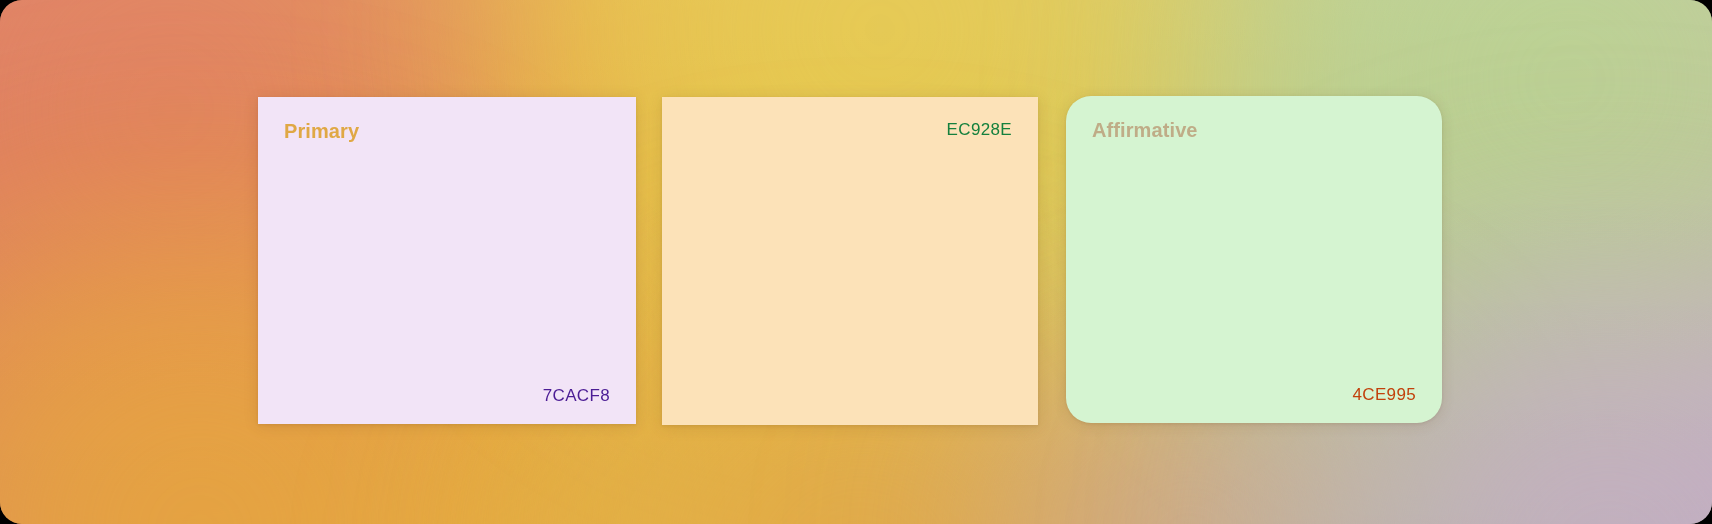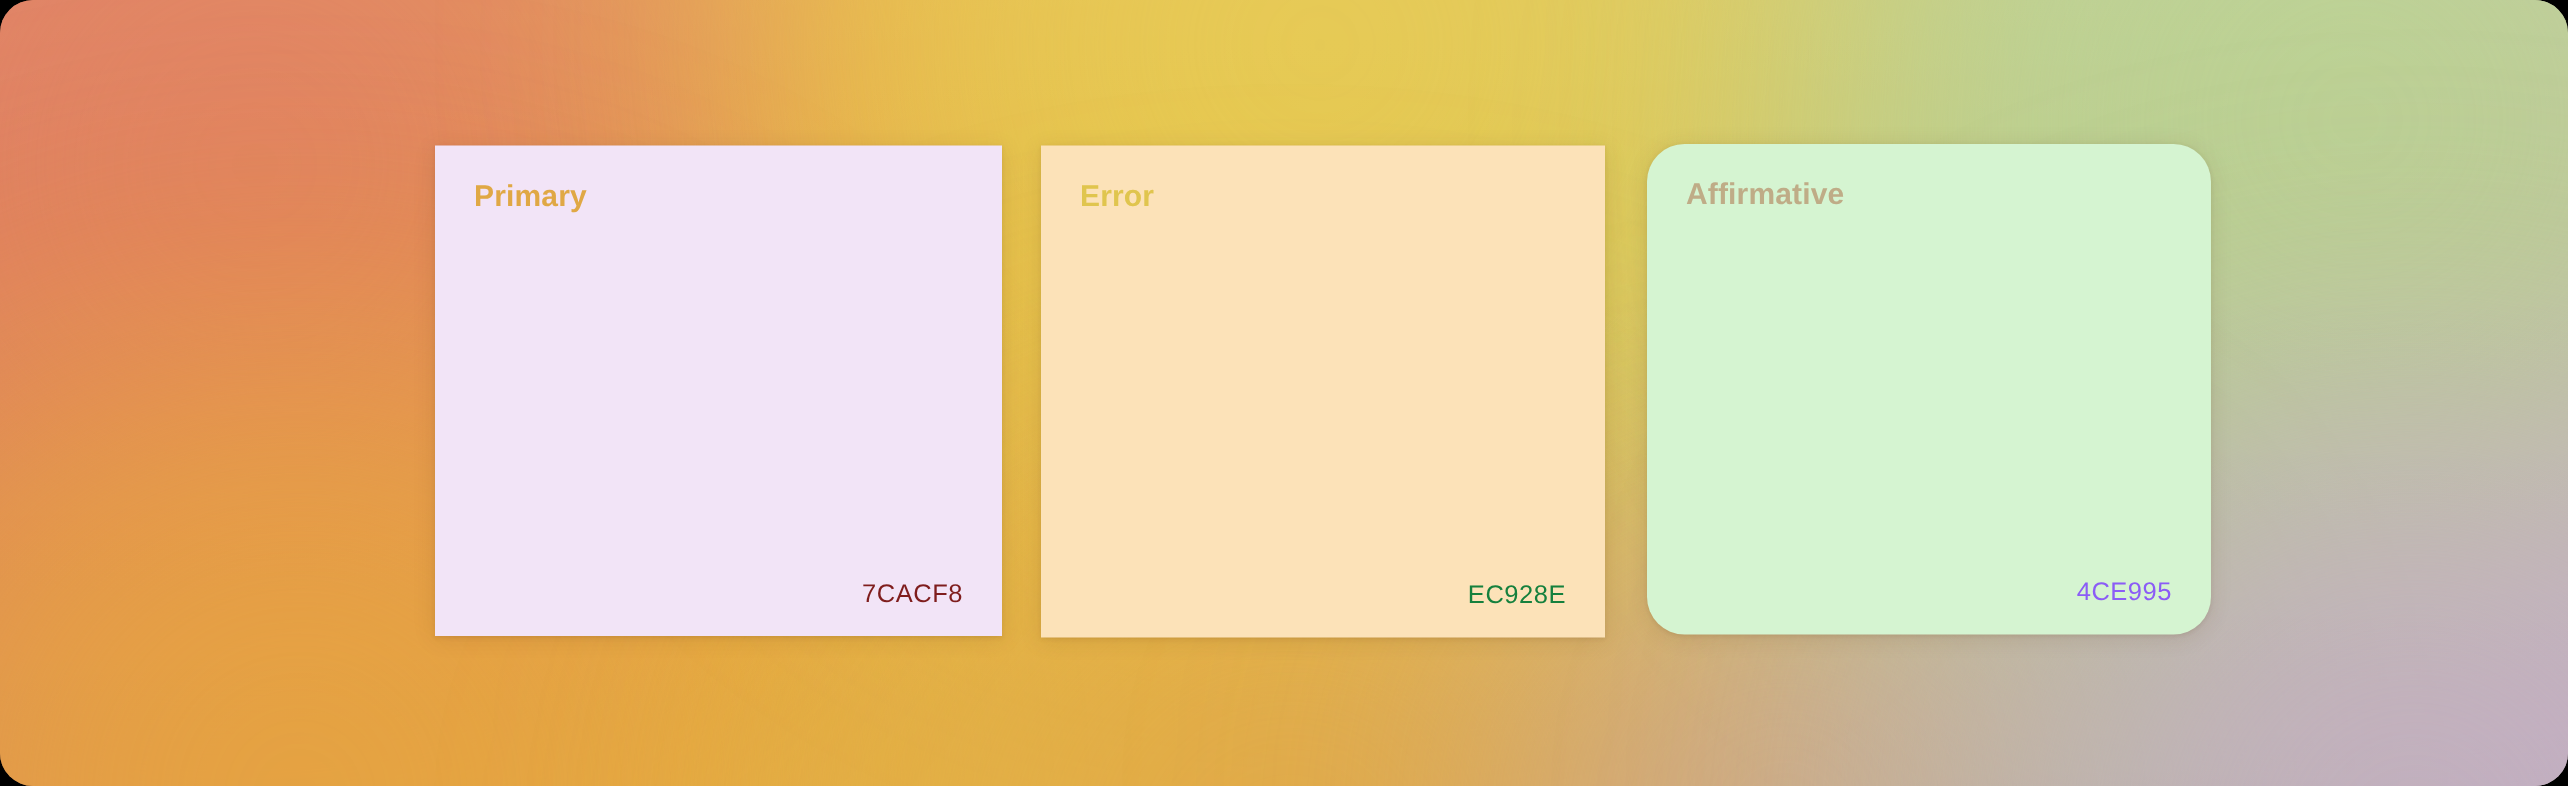--- a/index.html
+++ b/index.html
@@ -95,21 +95,20 @@
     width:100%; height:100%;
   }
 
   .swatch-card {
     position:absolute;
     display:flex;
     flex-direction:column;
     justify-content:space-between;
     padding:24px 26px 20px 26px;
     box-shadow:0 2px 14px rgba(90,55,20,0.13), 0 1px 3px rgba(80,50,20,0.10);
-    margin-left:32px;
   }
 
   .swatch-card.card-0 { left:258px; top:97px; width:378px; height:327px; background:#F2E4F7; }
   .swatch-card.card-1 { left:662px; top:97px; width:376px; height:328px; background:#FCE2B8; }
   .swatch-card.card-2 { left:1066px; top:96px; width:376px; height:327px; background:#D5F4D1;border-radius:25px; }
 
   .swatch-name {
     font-size:20px;
     font-weight:700;
     letter-spacing:0.1px;
@@ -119,23 +118,23 @@
   .card-1 .swatch-name { color:#E0C54E; }
   .card-2 .swatch-name { color:#BFAC87; }
 
   .swatch-hex {
     align-self:flex-end;
     font-size:17px;
     font-weight:400;
     letter-spacing:0.35px;
     line-height:1;
   }
-  .card-0 .swatch-hex { color:#7f1d1d; }
+  .card-0 .swatch-hex { color:#4c1d95; }
   .card-1 .swatch-hex { color:#15803d; }
-  .card-2 .swatch-hex { color:#8b5cf6; }
+  .card-2 .swatch-hex { color:#c2410c; }
 </style>
 </head>
 <body>
 
 <div id="canvas">
 
   <div class="bg-base"></div>
   <div class="blob blob-tl"></div>
   <div class="blob blob-bl"></div>
   <div class="blob blob-tc"></div>
@@ -146,21 +145,20 @@
   <div class="bg-grain"></div>
 
   <div id="swatch-row">
 
     <div class="swatch-card card-0">
       <div class="swatch-name">Primary</div>
       <div class="swatch-hex">7CACF8</div>
     </div>
 
     <div class="swatch-card card-1">
-      <div class="swatch-name">Error</div>
       <div class="swatch-hex">EC928E</div>
     </div>
 
     <div class="swatch-card card-2">
       <div class="swatch-name">Affirmative</div>
       <div class="swatch-hex">4CE995</div>
     </div>
 
   </div>
 </div>

